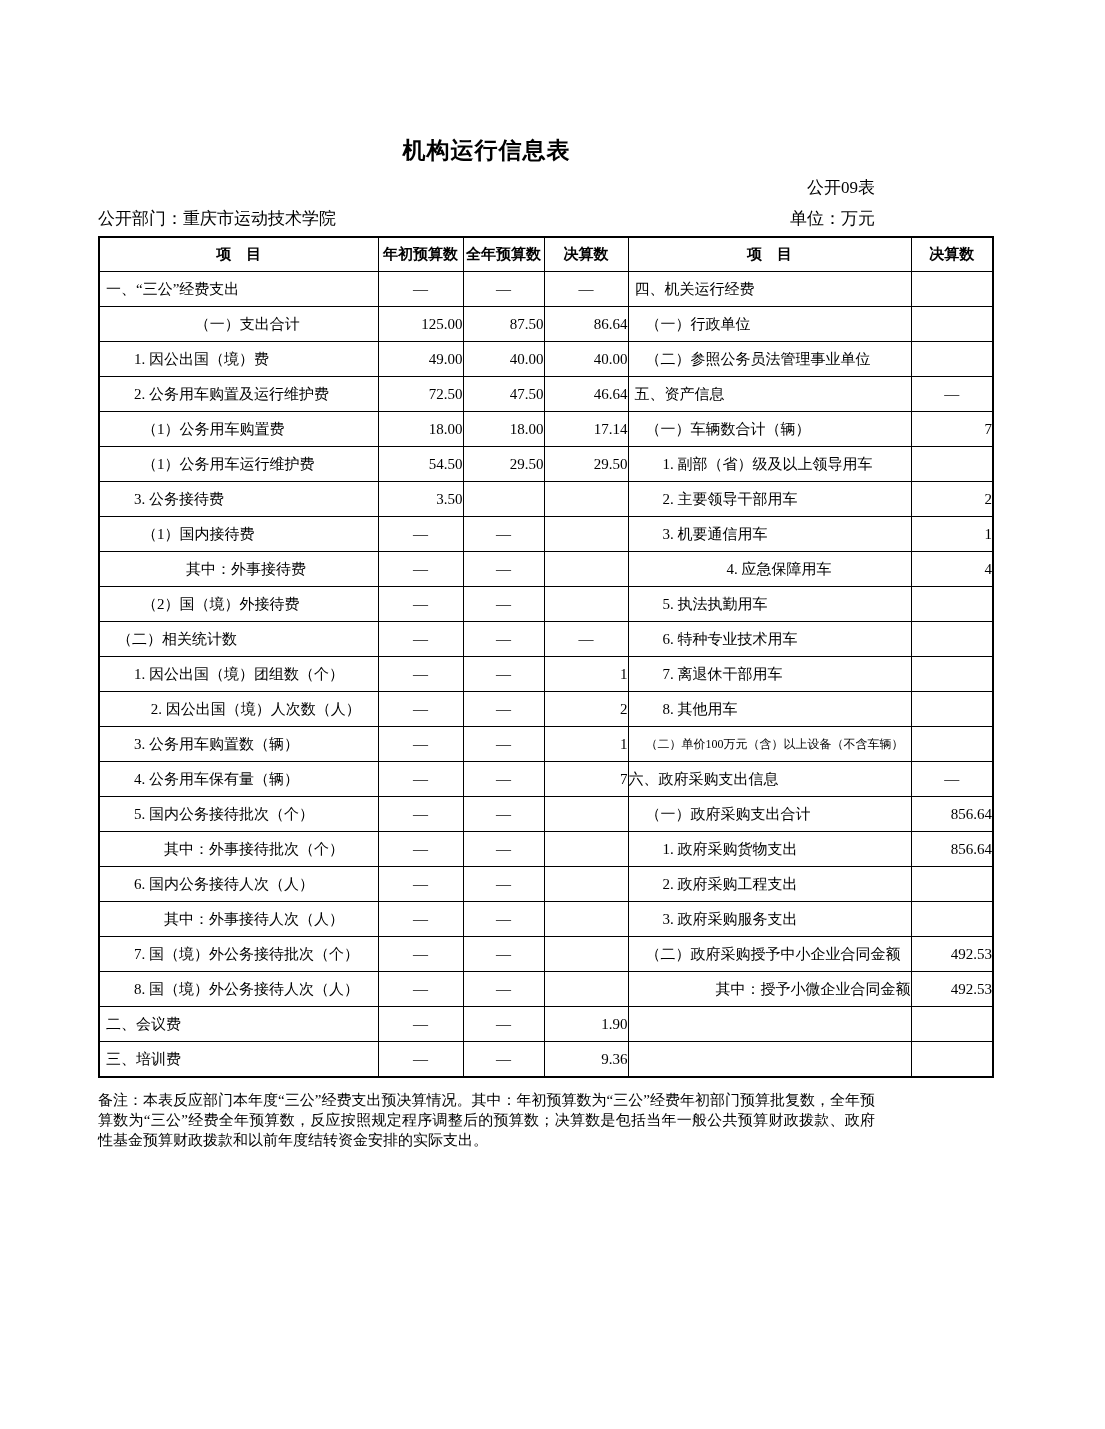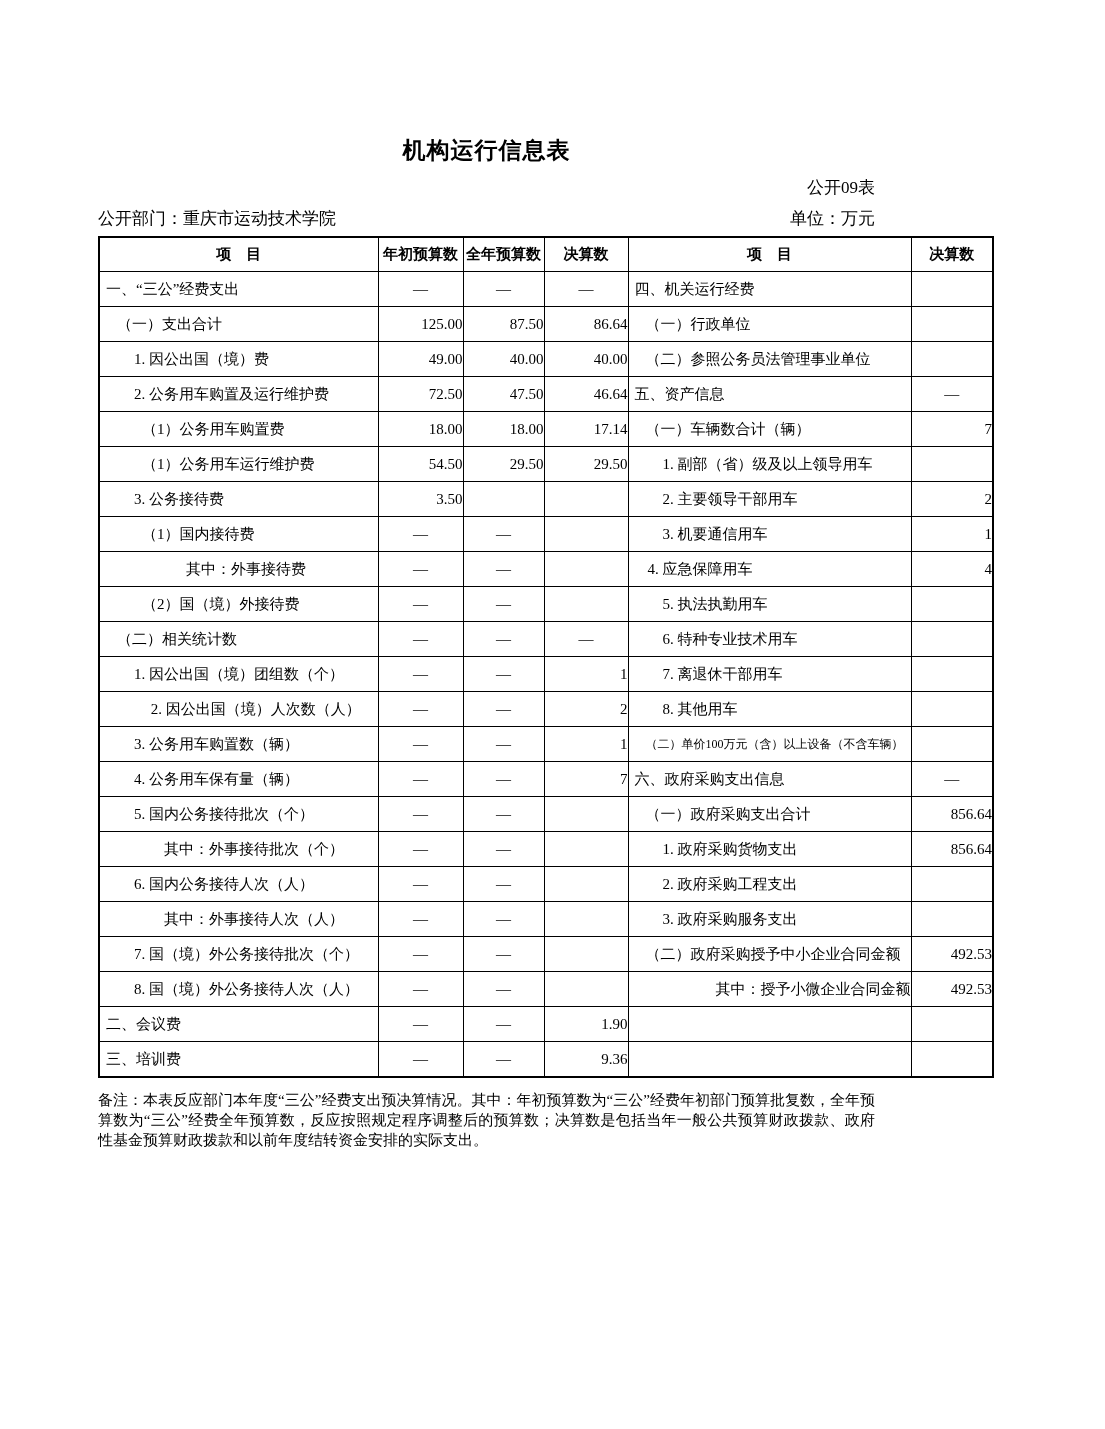--- a/index.html
+++ b/index.html
@@ -110,21 +110,21 @@
       <tbody>
           <tr>
     <td class="item" style="padding-left: 6px;">一、“三公”经费支出</td>
     <td class="val dash">—</td>
     <td class="val dash">—</td>
     <td class="val dash">—</td>
     <td class="item" style="padding-left: 6px;">四、机关运行经费</td>
     <td class="val"></td>
   </tr>
           <tr>
-    <td class="item" style="padding-left: 17px;">（一）支出合计</td>
+    <td class="item" style="padding-left: 17px; text-align: center;">（一）支出合计</td>
     <td class="val">125.00</td>
     <td class="val">87.50</td>
     <td class="val">86.64</td>
     <td class="item" style="padding-left: 17px;">（一）行政单位</td>
     <td class="val"></td>
   </tr>
           <tr>
     <td class="item" style="padding-left: 34px;">1. 因公出国（境）费</td>
     <td class="val">49.00</td>
     <td class="val">40.00</td>
@@ -170,21 +170,21 @@
     <td class="val dash">—</td>
     <td class="val"></td>
     <td class="item" style="padding-left: 34px;">3. 机要通信用车</td>
     <td class="val">1</td>
   </tr>
           <tr>
     <td class="item" style="padding-left: 86px;">其中：外事接待费</td>
     <td class="val dash">—</td>
     <td class="val dash">—</td>
     <td class="val"></td>
-    <td class="item" style="padding-left: 19px;">4. 应急保障用车</td>
+    <td class="item" style="padding-left: 19px; text-align: center;">4. 应急保障用车</td>
     <td class="val">4</td>
   </tr>
           <tr>
     <td class="item" style="padding-left: 42px;">（2）国（境）外接待费</td>
     <td class="val dash">—</td>
     <td class="val dash">—</td>
     <td class="val"></td>
     <td class="item" style="padding-left: 34px;">5. 执法执勤用车</td>
     <td class="val"></td>
   </tr>
@@ -218,21 +218,21 @@
     <td class="val dash">—</td>
     <td class="val">1</td>
     <td class="item small" style="padding-left: 17px;">（二）单价100万元（含）以上设备（不含车辆）</td>
     <td class="val"></td>
   </tr>
           <tr>
     <td class="item" style="padding-left: 34px;">4. 公务用车保有量（辆）</td>
     <td class="val dash">—</td>
     <td class="val dash">—</td>
     <td class="val">7</td>
-    <td class="item" style="padding-left: 6px;">六、政府采购支出信息</td>
+    <td class="item" style="">六、政府采购支出信息</td>
     <td class="val dash">—</td>
   </tr>
           <tr>
     <td class="item" style="padding-left: 34px;">5. 国内公务接待批次（个）</td>
     <td class="val dash">—</td>
     <td class="val dash">—</td>
     <td class="val"></td>
     <td class="item" style="padding-left: 17px;">（一）政府采购支出合计</td>
     <td class="val">856.64</td>
   </tr>

